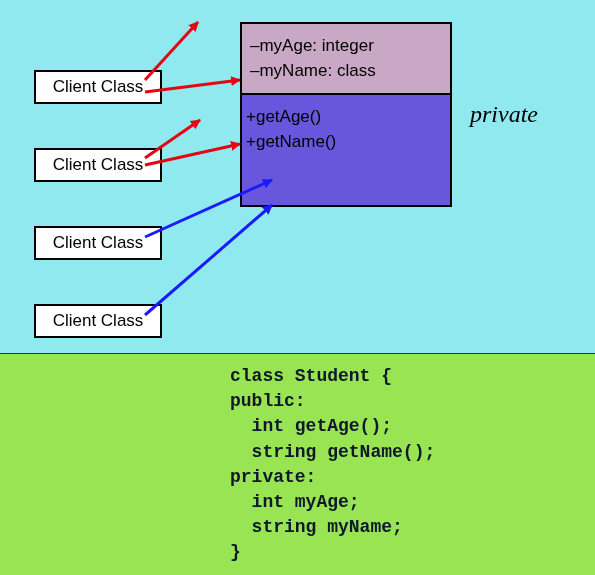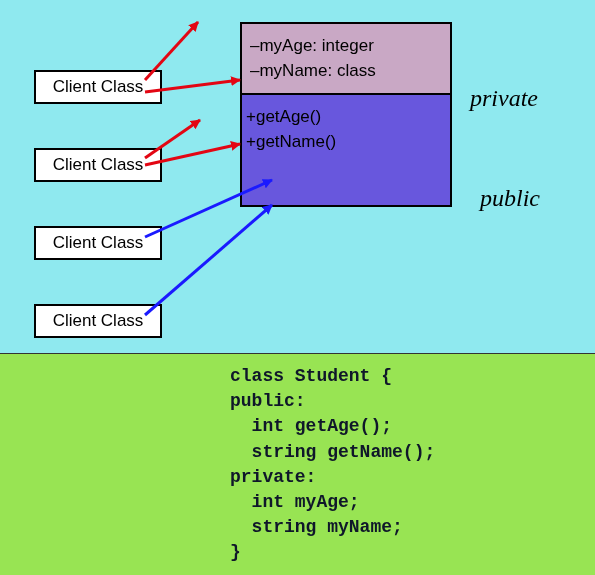--- a/index.html
+++ b/index.html
@@ -60,20 +60,21 @@
       font-family: Arial, sans-serif;
       line-height: 1.45;
       color: #000;
     }
     .access-label {
       position: absolute;
       font-style: italic;
       font-size: 24px;
       font-family: Georgia, serif;
       color: #000;
+      margin-top: 16px;
     }
     svg.arrows {
       position: absolute;
       top: 0; left: 0;
       width: 595px; height: 353px;
       pointer-events: none;
     }
     .code-label {
       font-style: italic;
       font-family: Georgia, serif;
@@ -117,21 +118,20 @@
       <div>–myAge: integer</div>
       <div>–myName: class</div>
     </div>
     <div class="uml-public">
       <div>+getAge()</div>
       <div>+getName()</div>
     </div>
   </div>
 
   <div class="access-label" style="top:85px; left:470px">private</div>
-  <div class="access-label" style="top:185px; left:480px">public</div>
 
   <svg class="arrows">
     <defs>
       <marker id="arrow-red" markerWidth="12" markerHeight="12" refX="9" refY="5" orient="auto" markerUnits="userSpaceOnUse">
         <path d="M0,0 L10,5 L0,10 Z" fill="#e30613"></path>
       </marker>
       <marker id="arrow-blue" markerWidth="12" markerHeight="12" refX="9" refY="5" orient="auto" markerUnits="userSpaceOnUse">
         <path d="M0,0 L10,5 L0,10 Z" fill="#1a1aff"></path>
       </marker>
     </defs>

